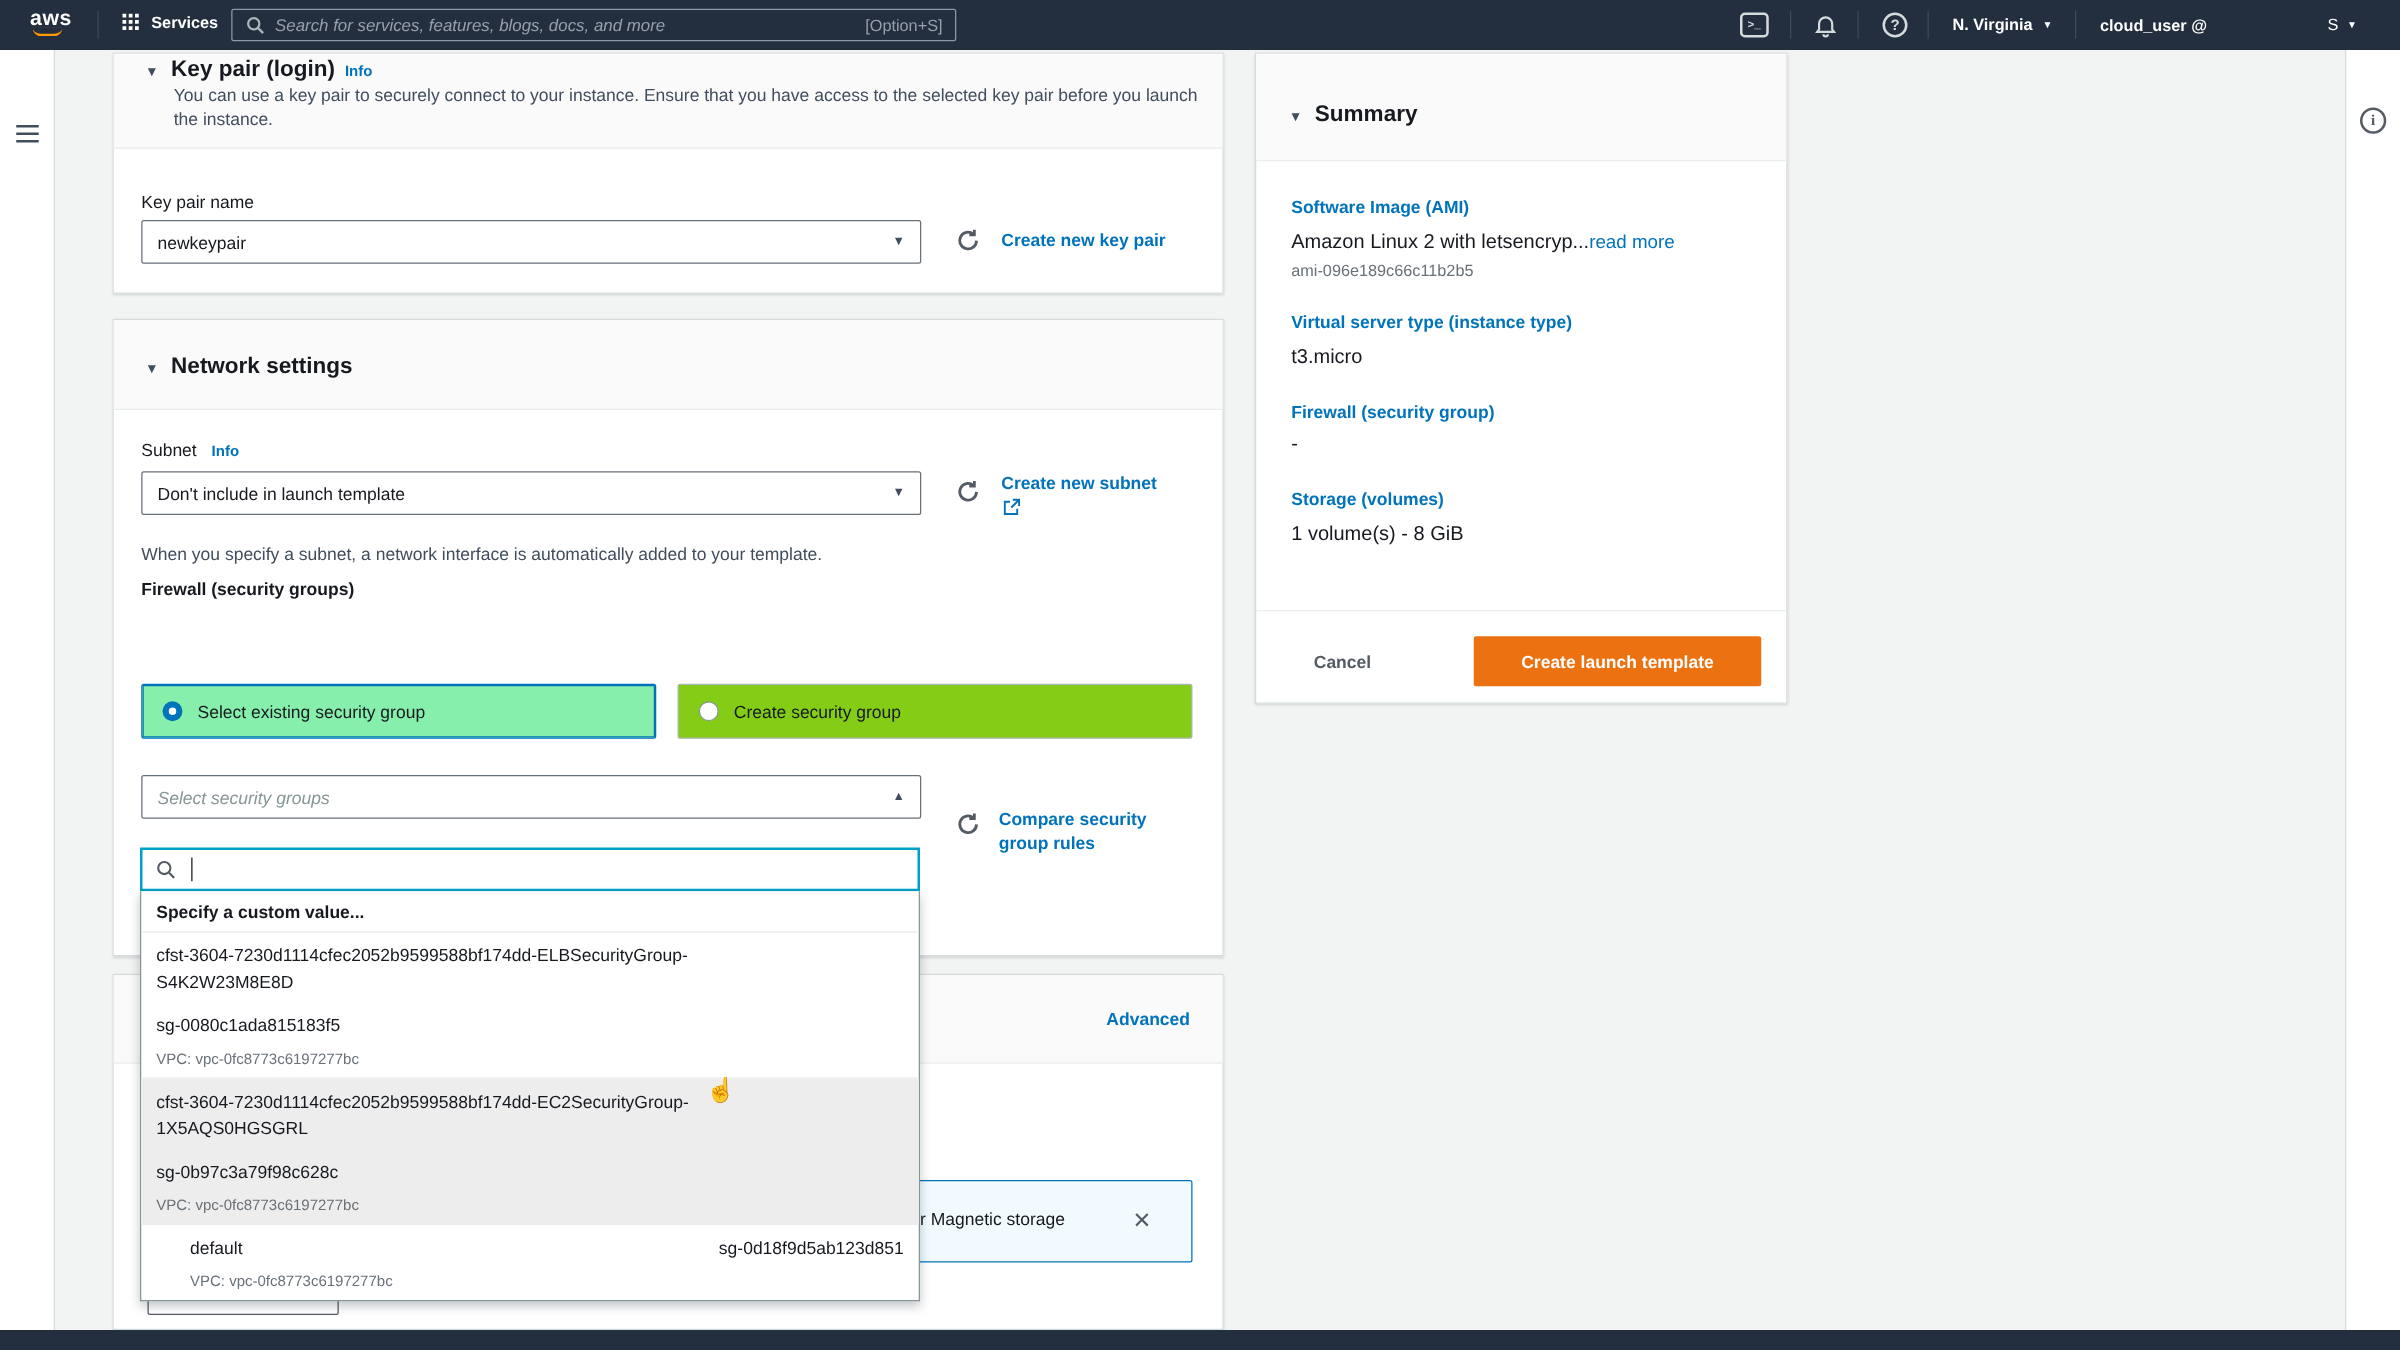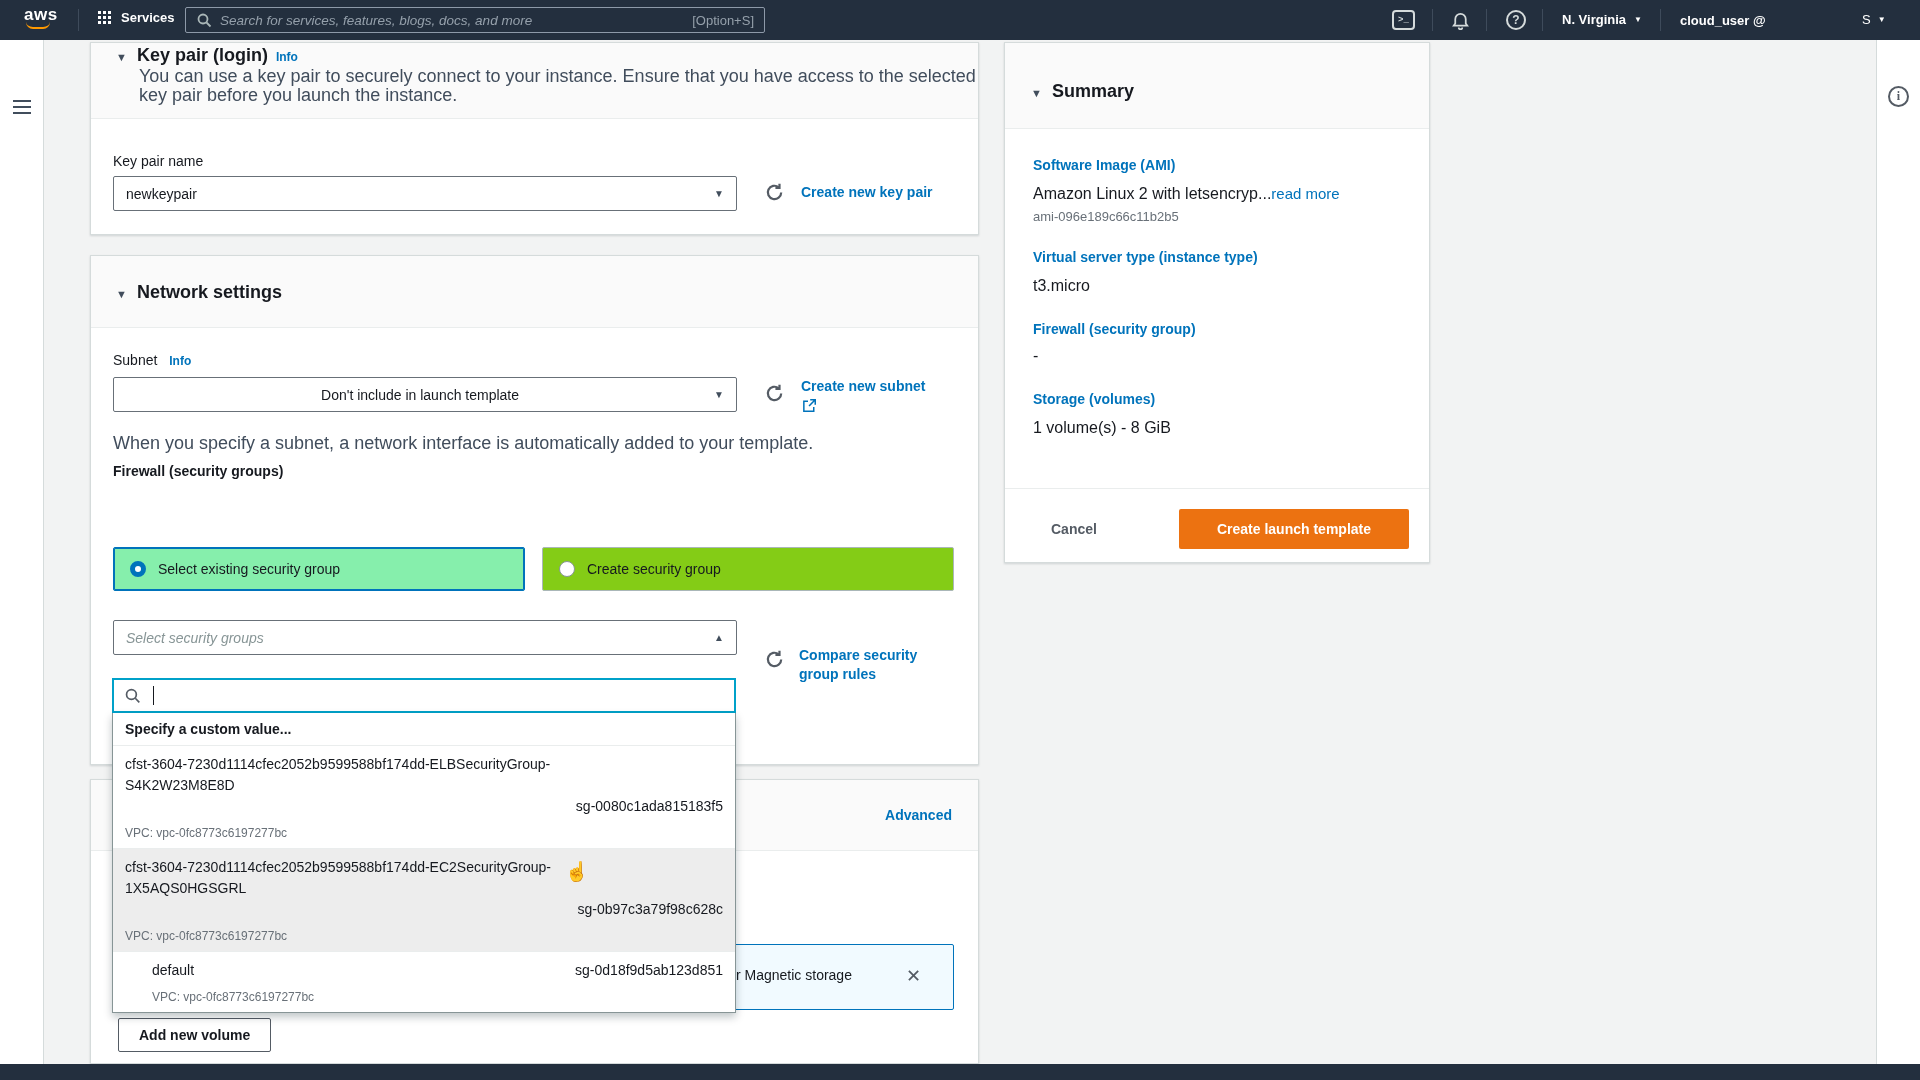--- a/index.html
+++ b/index.html
@@ -35,21 +35,21 @@
   .info-circ { width:21px; height:21px; border:2px solid #545b64; border-radius:50%; color:#545b64;
     font-size:12px; font-weight:700; font-family:"Liberation Serif", serif; text-align:center; line-height:17px; }
   .footer { position:absolute; left:0; top:1064px; width:1920px; height:16px; background:#232f3e; z-index:80; }
 
   
   .card { position:absolute; background:#fff; border:1px solid #d5dbdb; box-shadow:0 1px 2px rgba(0,28,36,.15); }
   .card-head { background:#fafafa; border-bottom:1px solid #eaeded; position:absolute; left:0; top:0; width:100%; }
   .sec-arrow { font-size:11px; color:#414d5c; margin-right:10px; }
   .sec-title { font-size:18px; font-weight:700; color:#16191f; }
   .info-link { color:#0073bb; font-size:12px; font-weight:700; margin-left:8px; }
-  .desc { font-size:18px; color:#414d5c; line-height:19px; }
+  .desc { font-size:14px; color:#414d5c; line-height:19px; }
   .field-label { font-size:14px; font-weight:400; color:#16191f; }
   .bold-label { font-size:14px; font-weight:700; color:#16191f; }
   .link { color:#0073bb; font-weight:700; font-size:14px; cursor:pointer; }
   .select { position:absolute; height:35px; width:624px; background:#fff; border:1px solid #687078; border-radius:2px;
     display:flex; align-items:center; padding:0 12px; font-size:14px; }
   .select .val { flex:1; }
   .select .car { font-size:10px; color:#414d5c; }
   .placeholder { color:#879596; font-style:italic; }
 
   
@@ -61,21 +61,21 @@
 
   
   .sg-panel { position:absolute; left:112px; top:678px; width:624px; z-index:60; }
   .sg-search { height:35px; background:#fff; border:2px solid #00a1c9; display:flex; align-items:center; padding:0 10px; }
   .caret-line { width:1px; height:19px; background:#16191f; margin-left:12px; }
   .sg-list { background:#fff; border:1px solid #879596; border-top:none; box-shadow:0 4px 8px rgba(0,28,36,.25); }
   .sg-row { padding:8px 12px; border-bottom:1px solid #eaeded; font-size:14px; }
   .sg-row:last-child { border-bottom:none;padding-left:39px; }
   .sg-row.hov { background:#ededed; position:relative; }
   .nameline { line-height:21px; }
-  .sgid { text-align:right; line-height:21px; margin-top:0; }
+  .sgid { line-height:21px; margin-top:14px; }
   .vpc { font-size:12px; color:#687078; margin-top:9px; }
   .row-flex { display:flex; justify-content:space-between; line-height:21px; }
   .hand { position:absolute; left:453px; top:182px; font-size:19px; color:#2b3138; z-index:70; }
 
   
   .alert { position:absolute; background:#f1faff; border:1px solid #0073bb; border-radius:2px; z-index:3; }
   .alert .x { position:absolute; font-size:18px; color:#545b64; cursor:pointer; }
 
   
   .btn-sec { display:inline-block; background:#fff; border:1px solid #545b64; border-radius:2px; color:#16191f;
@@ -183,21 +183,21 @@
   <div class="card-head" style="height:72px;">
     <div class="abs" style="left:25px; top:26px; display:flex; align-items:baseline;">
       <span class="sec-arrow">▼</span>
       <span class="sec-title">Network settings</span>
     </div>
   </div>
   <div class="abs" style="left:22px; top:96px;">
     <span class="field-label">Subnet</span>
     <span class="info-link">Info</span>
   </div>
-  <div class="select" style="left:22px; top:121px;text-align:center;">
+  <div class="select" style="left:22px; top:121px;">
     <span class="val">Don't include in launch template</span>
     <span class="car">▼</span>
   </div>
   <div class="abs" style="left:673px; top:127px;">
     <svg width="21" height="21" viewBox="0 0 16 16">
         <path d="M13.1 8A5.1 5.1 0 1 1 11.2 4" fill="none" stroke="#545b64" stroke-width="1.7"></path>
         <path d="M11.8 1.4v3.1H8.7" fill="none" stroke="#545b64" stroke-width="1.7"></path>
       </svg>
   </div>
   <div class="abs" style="left:710px; top:122px; width:150px;">

